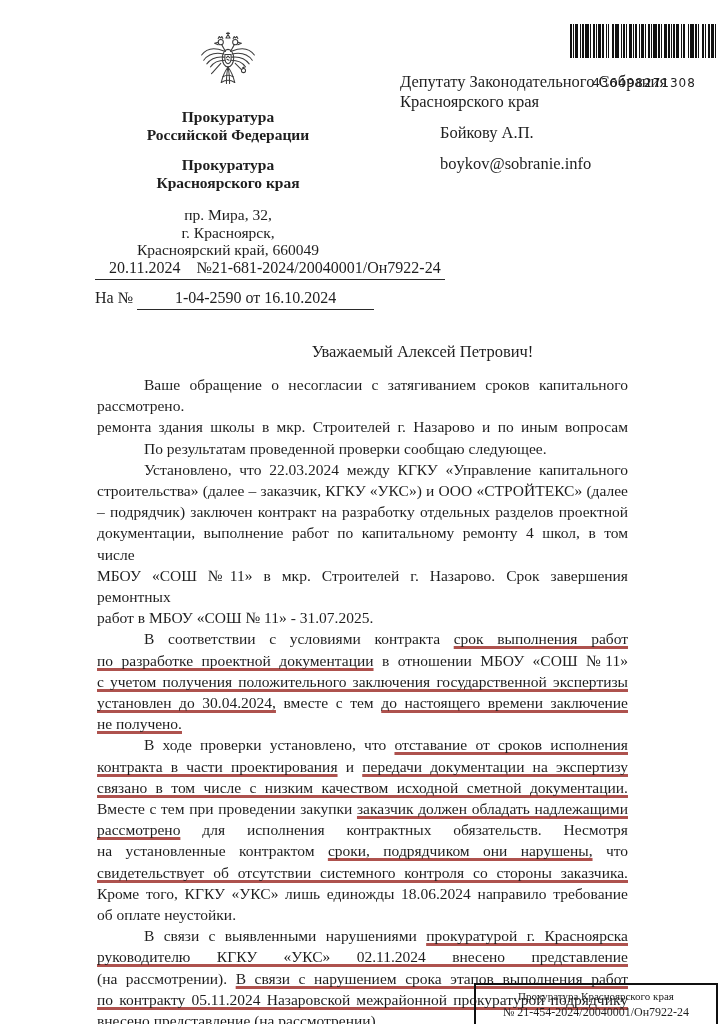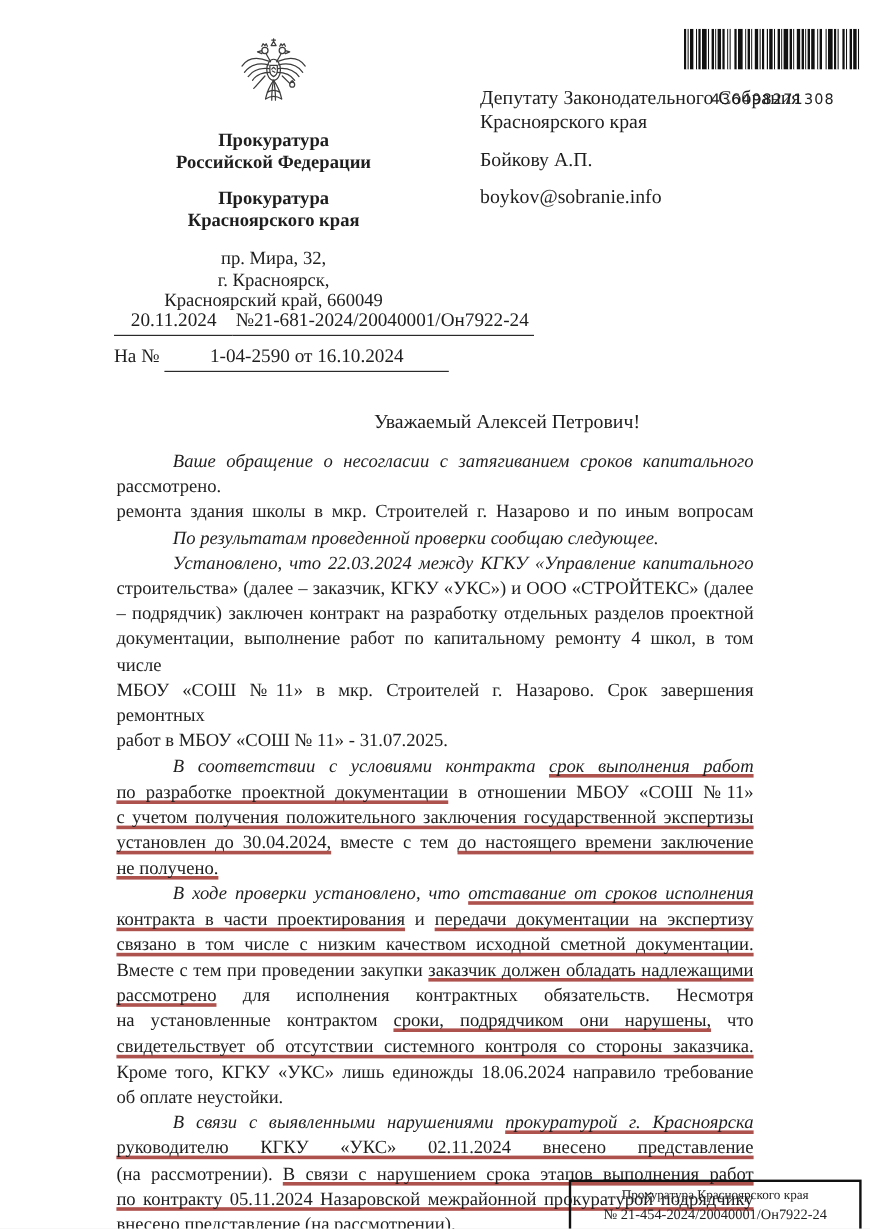--- a/index.html
+++ b/index.html
@@ -14,36 +14,36 @@
   .org + .org{margin-top:13px;}
   .addr{font-size:15.5px;line-height:17.5px;margin-top:15px;}
   
   .barcode{position:absolute;left:570px;top:24px;width:148px;}
   .bc-bars{display:flex;height:34px;overflow:hidden;}
   .bc-bar{flex:0 0 auto;background:#111;}
   .bc-space{flex:0 0 auto;background:#fff;}
   .bc-nums{display:flex;justify-content:center;font-family:"DejaVu Sans",sans-serif;
     font-size:12px;color:#222;margin-top:18px;letter-spacing:1px;}
   .recipient{position:absolute;left:400px;top:72px;width:300px;font-size:16.5px;line-height:20px;}
-  .recipient .gap{margin-top:11px;}
+  .recipient .gap{margin-top:11px;margin-left:40px;}
   
   .ref{position:absolute;left:95px;top:258px;font-size:16px;line-height:20px;}
   .ref-row{margin-bottom:8px;}
   .blk-u{border-bottom:1px solid #2a2a2a;display:inline-block;text-align:center;}
   .ref-date{padding:0 14px 1px 14px;}
   .ref-out{padding:0 4px 1px 2px;}
   .ref-label{display:inline-block;margin-right:4px;}
   .ref-in{padding:0 38px 1px 38px;}
   
   .salutation{position:absolute;left:97px;top:342px;width:531px;padding-left:120px;
     box-sizing:content-box;font-size:16.5px;text-align:center;width:411px;}
   .letter-body{position:absolute;left:97px;top:374px;width:531px;font-size:15.5px;line-height:21.2px;}
   .ln{text-align:justify;text-align-last:justify;}
   .ln.last{text-align-last:left;}
-  .ln.ind{text-indent:47px;font-style:italic;}
+  .ln.ind{text-indent:47px;}
   .u{
     text-decoration:underline;
     text-decoration-color:#ae524e;
     text-decoration-thickness:3px;
     text-underline-offset:2px;
     text-decoration-skip-ink:none;
   }
   
   .stamp{position:absolute;left:474px;top:961px;width:240px;height:40px;border:2px solid #101010;
     text-align:center;padding-top:4px;box-sizing:content-box;margin-top:22px;}

